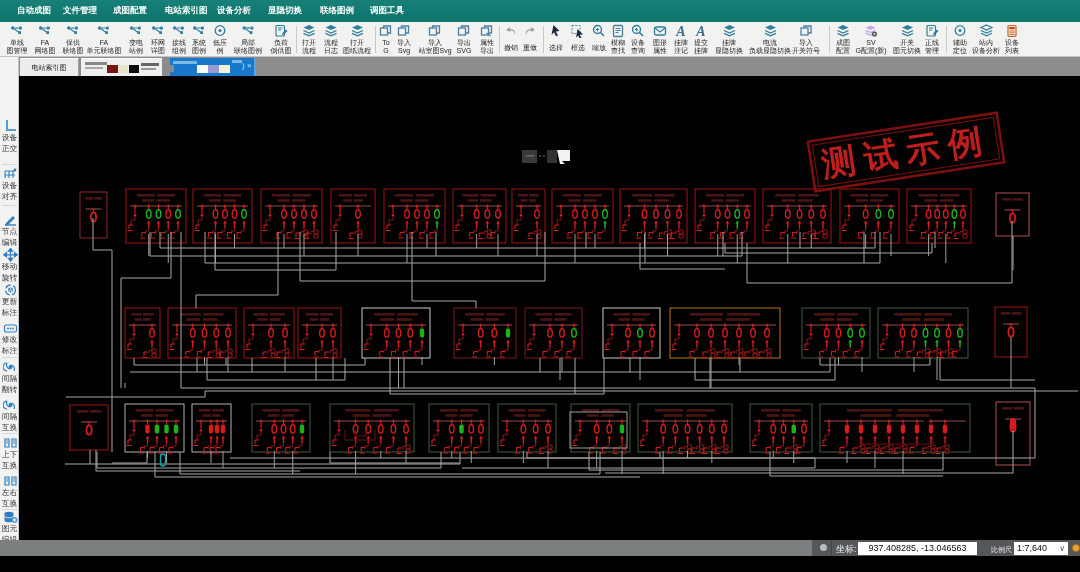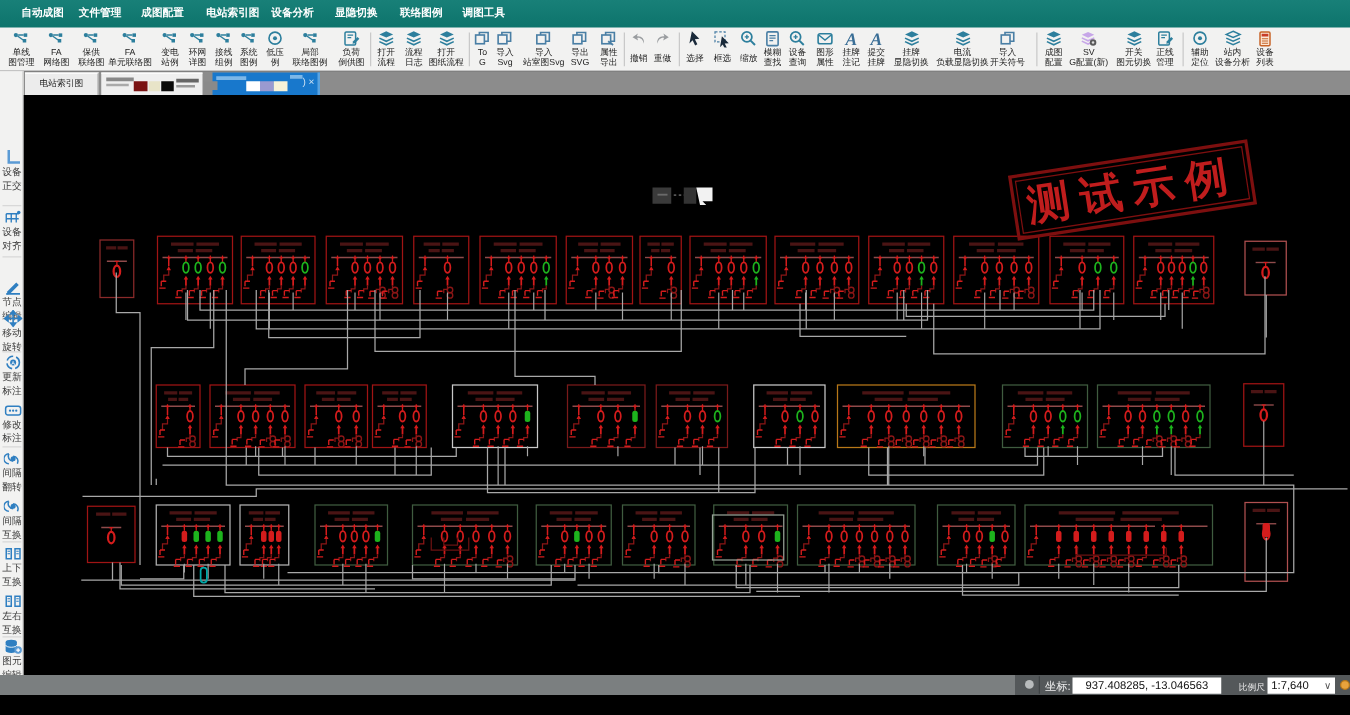--- a/index.html
+++ b/index.html
@@ -384,21 +384,21 @@
           </svg></div>
         <div class="slb">设备<br>正交</div>
       </div>
       <div class="si" style="top:110px">
         <div class="sic"><svg width="15" height="14" viewBox="0 0 15 14">
             <path d="M2,4 h10 M2,8 h10 M2,4 v7 M6,4 v7 M10,4 v7" stroke="#2f7fc1" stroke-width="1.1" fill="none"></path>
             <circle cx="12" cy="3" r="1.4" fill="#2f7fc1"></circle>
           </svg></div>
         <div class="slb">设备<br>对齐</div>
       </div>
-      <div class="si" style="top:166px">
+      <div class="si" style="top:156px">
         <div class="sic"><svg width="15" height="14" viewBox="0 0 15 14">
             <path d="M2,12 h11" stroke="#2f7fc1" stroke-width="1.4"></path>
             <path d="M3,10 L10,3 l2,2 -7,7 -2.8,0.8 z" fill="#2f7fc1"></path>
           </svg></div>
         <div class="slb">节点<br>编辑</div>
       </div>
       <div class="si" style="top:191px">
         <div class="sic"><svg width="15" height="14" viewBox="0 0 15 14">
             <path d="M7.5,0.5 l2,2.6 h-4 z M7.5,13 l2,-2.6 h-4 z M0.8,6.8 l2.6,-2 v4 z M14.2,6.8 l-2.6,-2 v4 z M7.5,2 v10 M1.5,6.8 h12" stroke="#2f7fc1" stroke-width="1.3" fill="#2f7fc1"></path>
           </svg></div>

